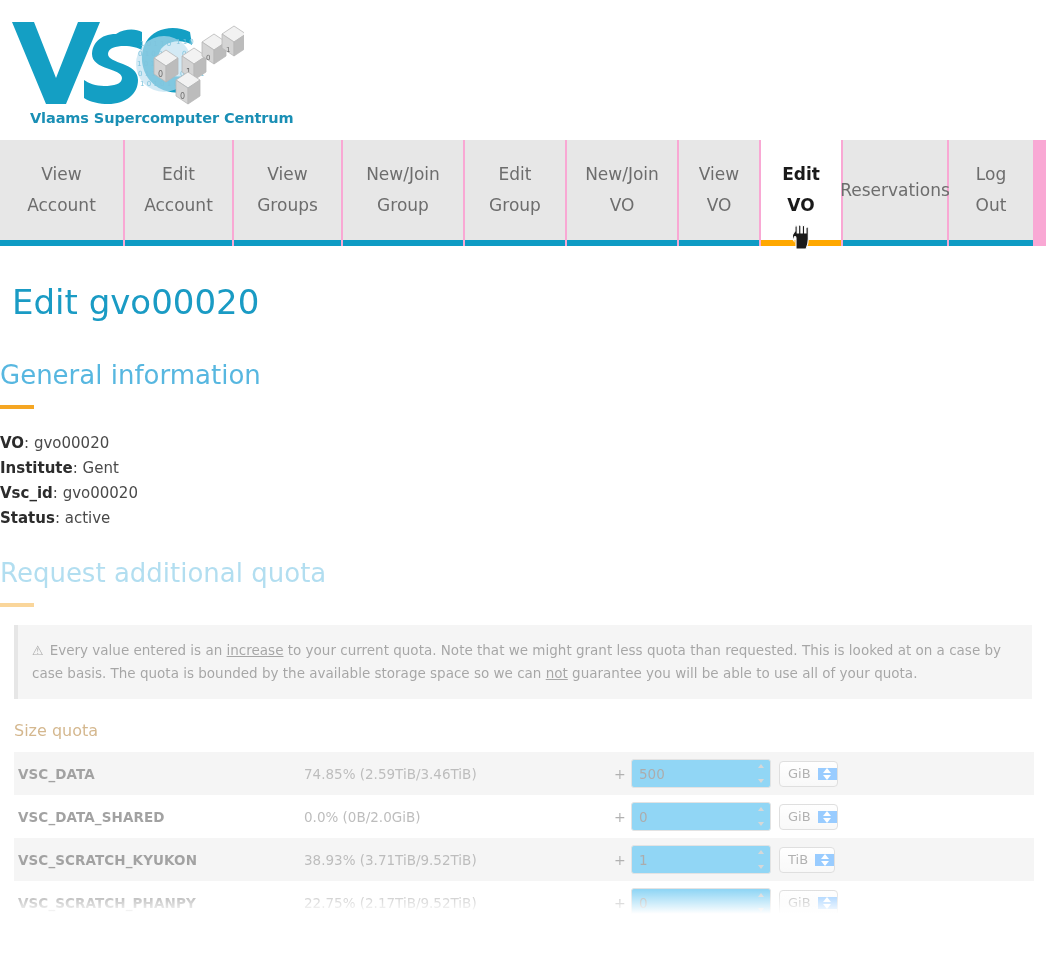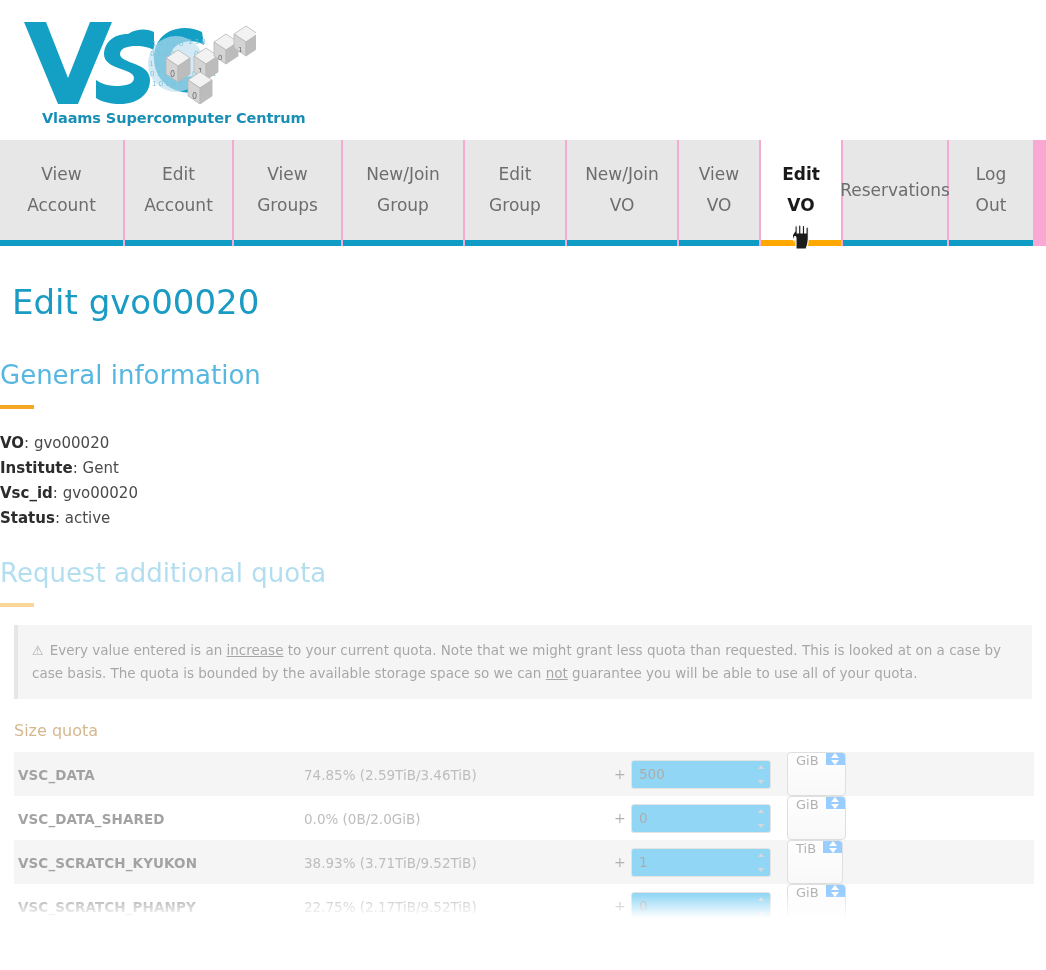--- a/index.html
+++ b/index.html
@@ -15,21 +15,21 @@
   }
 
   
   .header {
     position: relative;
     height: 140px;
     background: #ffffff;
   }
   .logo-wrap {
     position: absolute;
-    left: 16px;
+    left: 4px;
     top: 12px;
     width: 240px;
     height: 118px;
   }
   .logo-svg { display: block; }
   .logo-tagline {
     position: absolute;
     left: 26px;
     top: 98px;
     font-family: "DejaVu Sans", "Liberation Sans", sans-serif;
@@ -239,23 +239,23 @@
   .spinner .up, .spinner .dn {
     width: 0; height: 0;
     border-left: 3.5px solid transparent;
     border-right: 3.5px solid transparent;
   }
   .spinner .up { border-bottom: 4px solid #a8a8a8; }
   .spinner .dn { border-top: 4px solid #a8a8a8; }
 
   .selwrap {
     display: flex;
-    align-items: flex-start;
-    height: 44px;
-    margin-left: 16px;
+    align-items: center;
+    height: 26px;
+    margin-left: 8px;
     border: 1px solid #b9b9b9;
     border-radius: 4px;
     background: linear-gradient(#ffffff, #f1f1f1);
     overflow: hidden;
   }
   .selval {
     display: flex;
     align-items: center;
     padding: 0 7px 0 8px;
     font-size: 13px;

